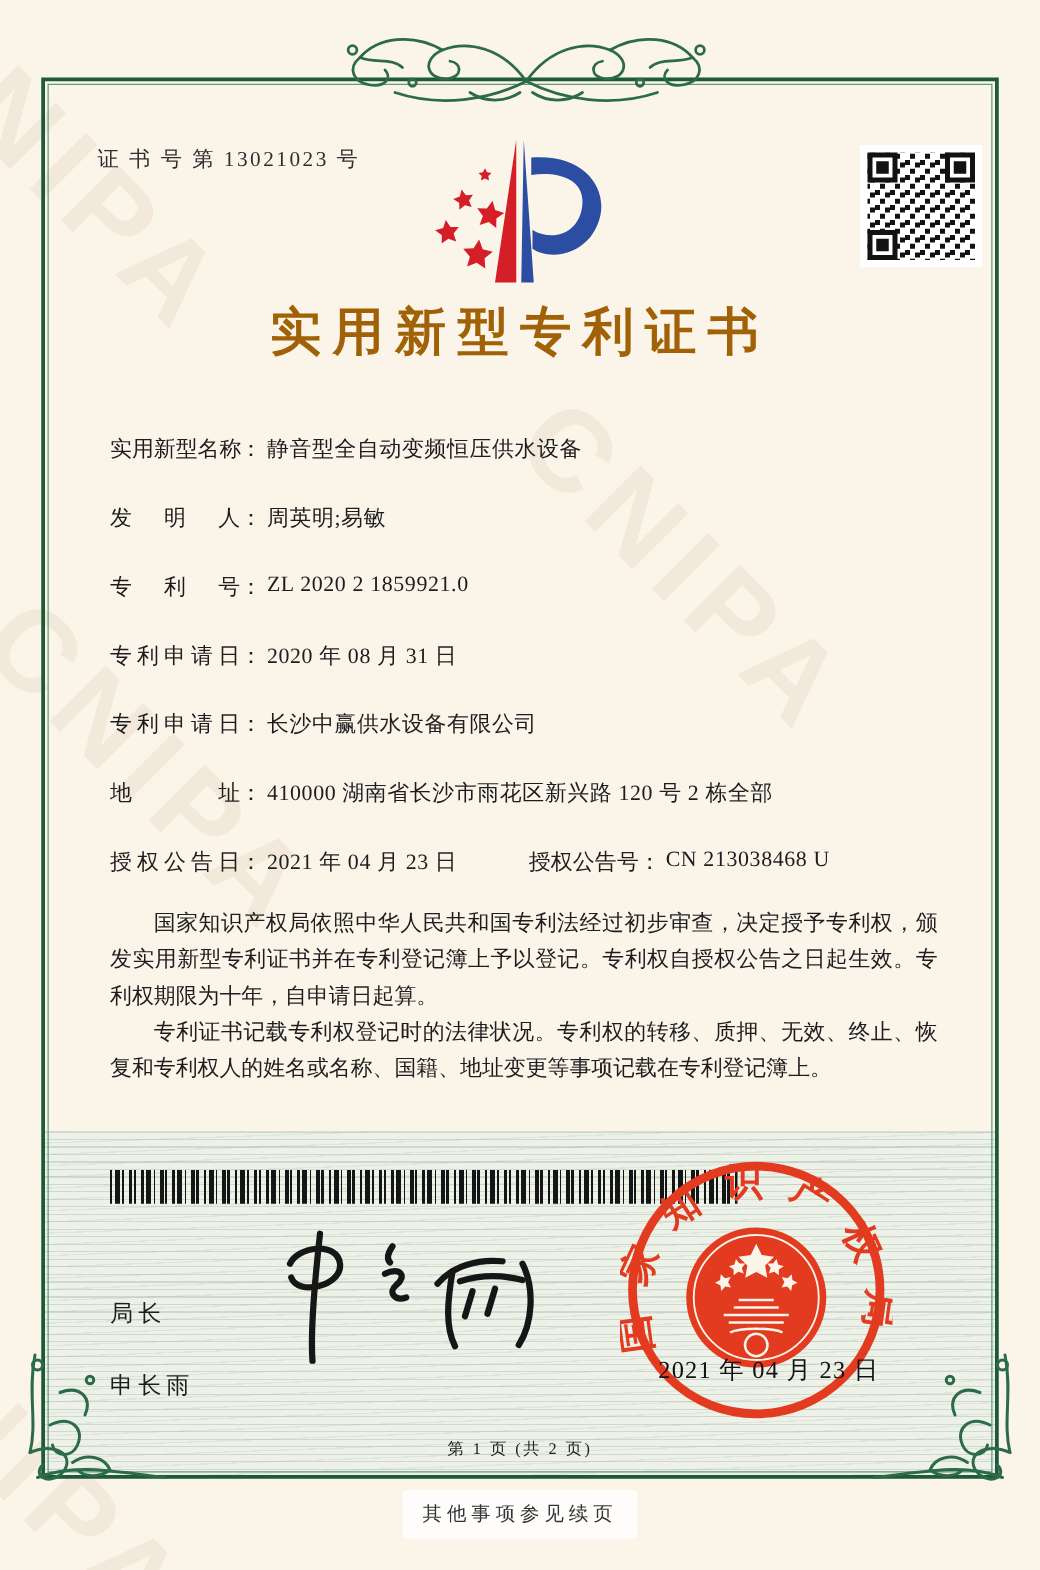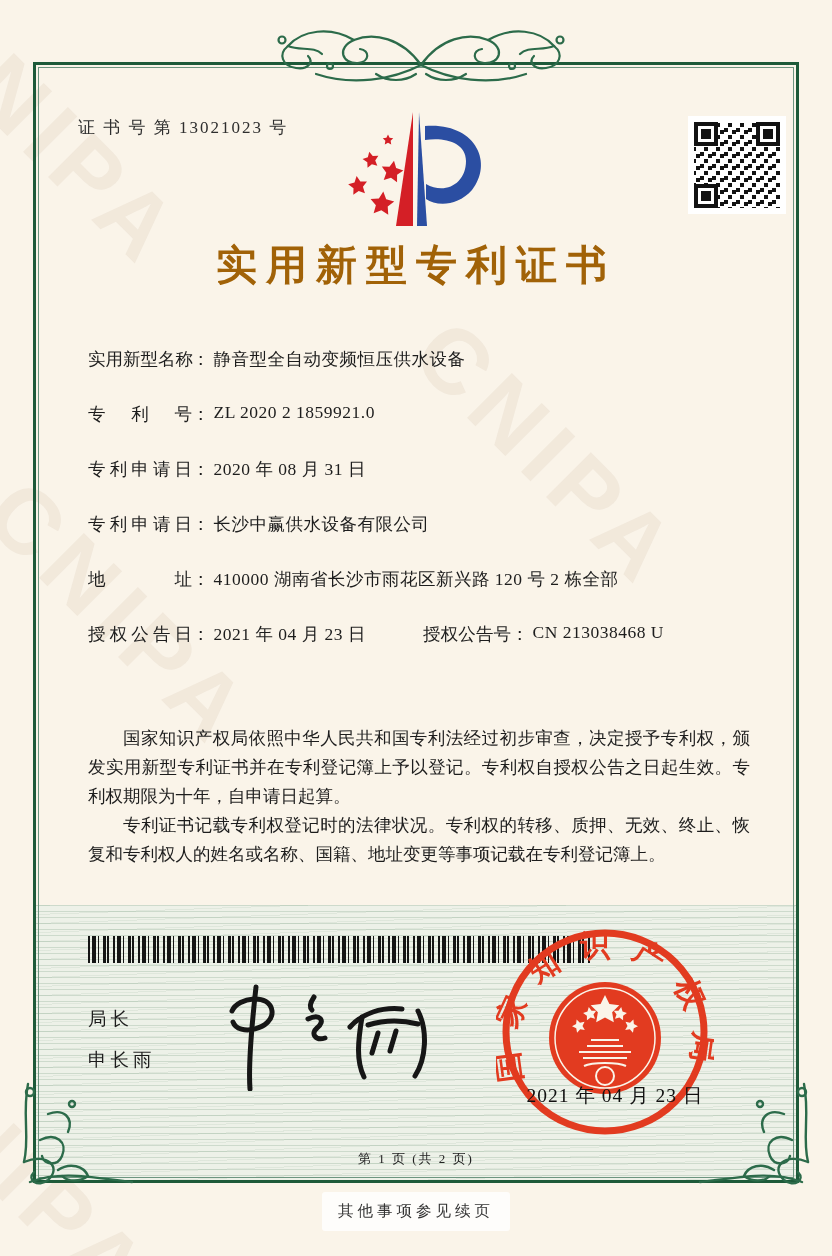--- a/index.html
+++ b/index.html
@@ -63,21 +63,21 @@
   .barcode{
     left:88px;top:936px;width:502px;height:27px;z-index:5;
     background:repeating-linear-gradient(90deg,
       #151515 0 2px, transparent 2px 4px,
       #151515 4px 8px, transparent 8px 10px,
       #151515 10px 11px, transparent 11px 15px,
       #151515 15px 18px, transparent 18px 19px,
       #151515 19px 21px, transparent 21px 25px);
   }
   .director{left:88px;top:1006px;z-index:6;font-size:18.5px;letter-spacing:4px;}
-  .director div{margin-bottom:16px;}
+  .director div{margin-bottom:16px;margin-top:32px;}
   .signature{left:222px;top:983px;z-index:6;}
   .seal{left:496px;top:926px;width:218px;height:214px;z-index:6;}
   .seal-date{
     left:512px;top:1082px;width:206px;z-index:7;text-align:center;
     font-size:19.5px;color:#111;letter-spacing:1px;white-space:nowrap;
   }
   .pageinfo{left:0;right:0;top:1150px;text-align:center;z-index:5;font-size:13px;letter-spacing:2px;color:#222;}
   .footnote{
     left:50%;top:1192px;transform:translateX(-50%);z-index:5;
     background:rgba(255,255,255,.8);border-radius:3px;
@@ -190,20 +190,23 @@
   </g>
 </svg>
 
 <div class="abs title">实用新型专利证书</div>
 
 <div class="abs fields">
   <div class="frow">
     <span class="flabel">实用新型名称</span><span class="fcolon">：</span><span class="fvalue">静音型全自动变频恒压供水设备</span>
   </div>
   <div class="frow">
+    <span class="flabel">发明人</span><span class="fcolon">：</span><span class="fvalue">周英明;易敏</span>
+  </div>
+  <div class="frow">
     <span class="flabel">专利号</span><span class="fcolon">：</span><span class="fvalue">ZL 2020 2 1859921.0</span>
   </div>
   <div class="frow">
     <span class="flabel">专利申请日</span><span class="fcolon">：</span><span class="fvalue">2020 年 08 月 31 日</span>
   </div>
   <div class="frow">
     <span class="flabel">专利申请日</span><span class="fcolon">：</span><span class="fvalue">长沙中赢供水设备有限公司</span>
   </div>
   <div class="frow">
     <span class="flabel">地址</span><span class="fcolon">：</span><span class="fvalue">410000 湖南省长沙市雨花区新兴路 120 号 2 栋全部</span>

